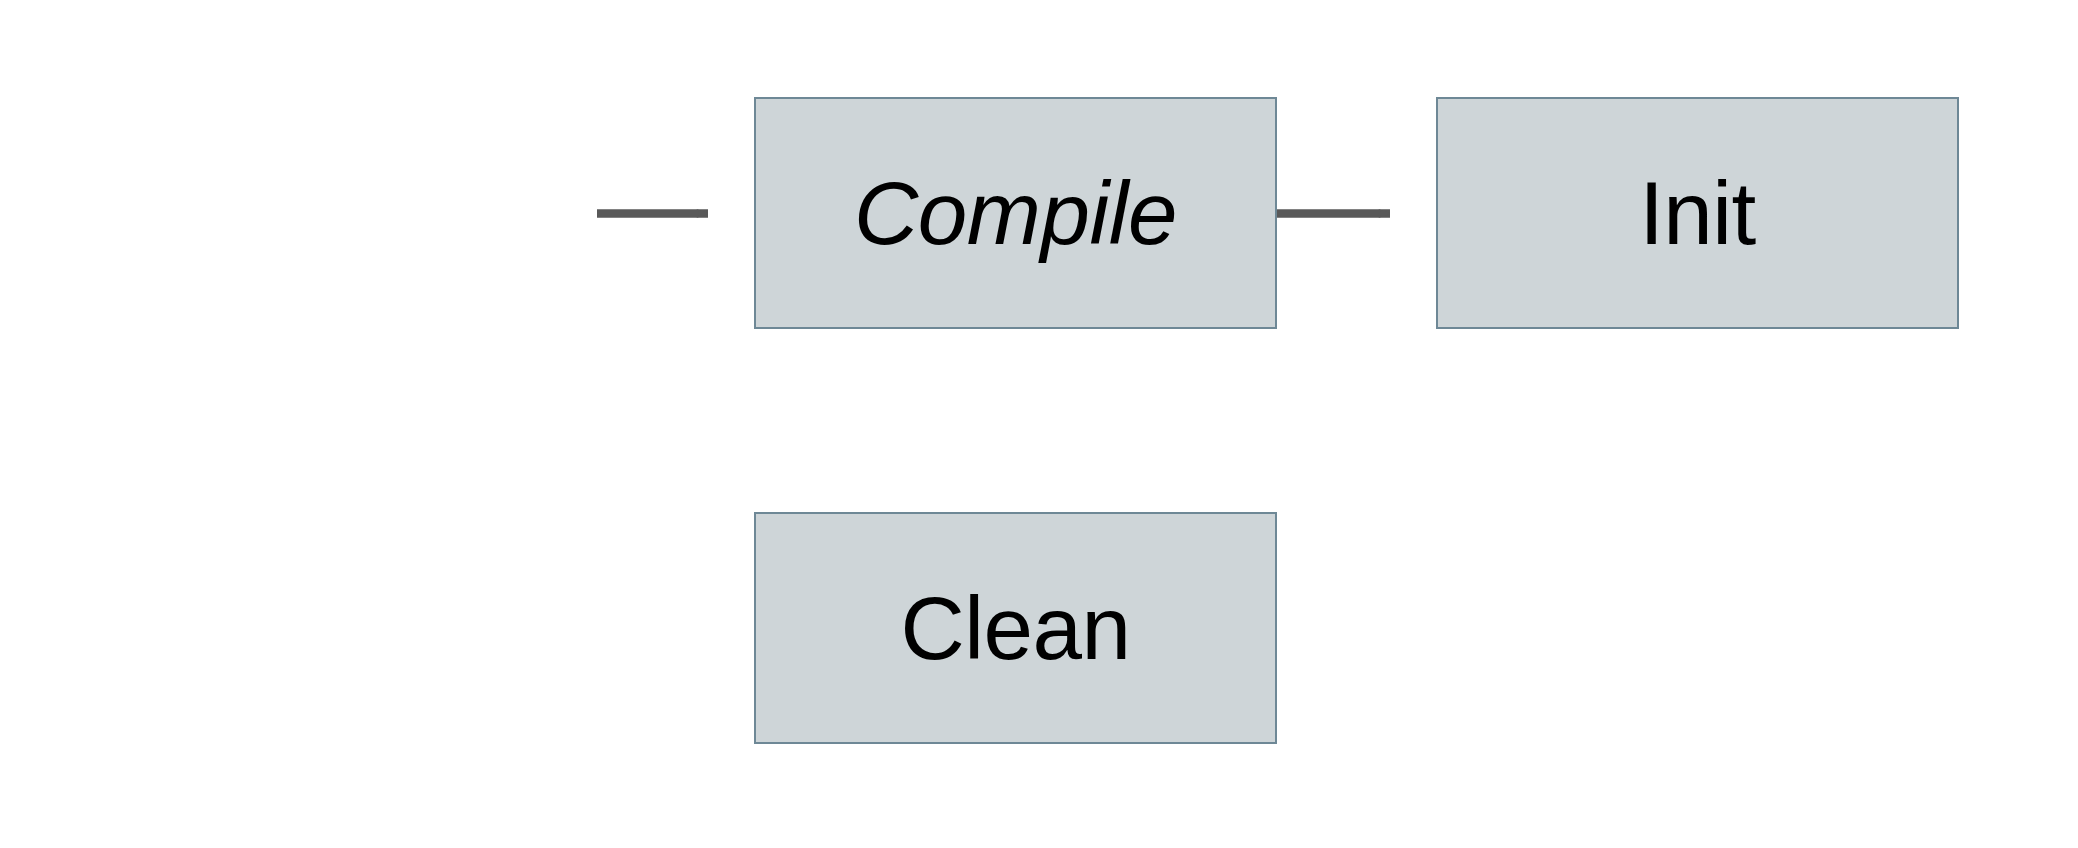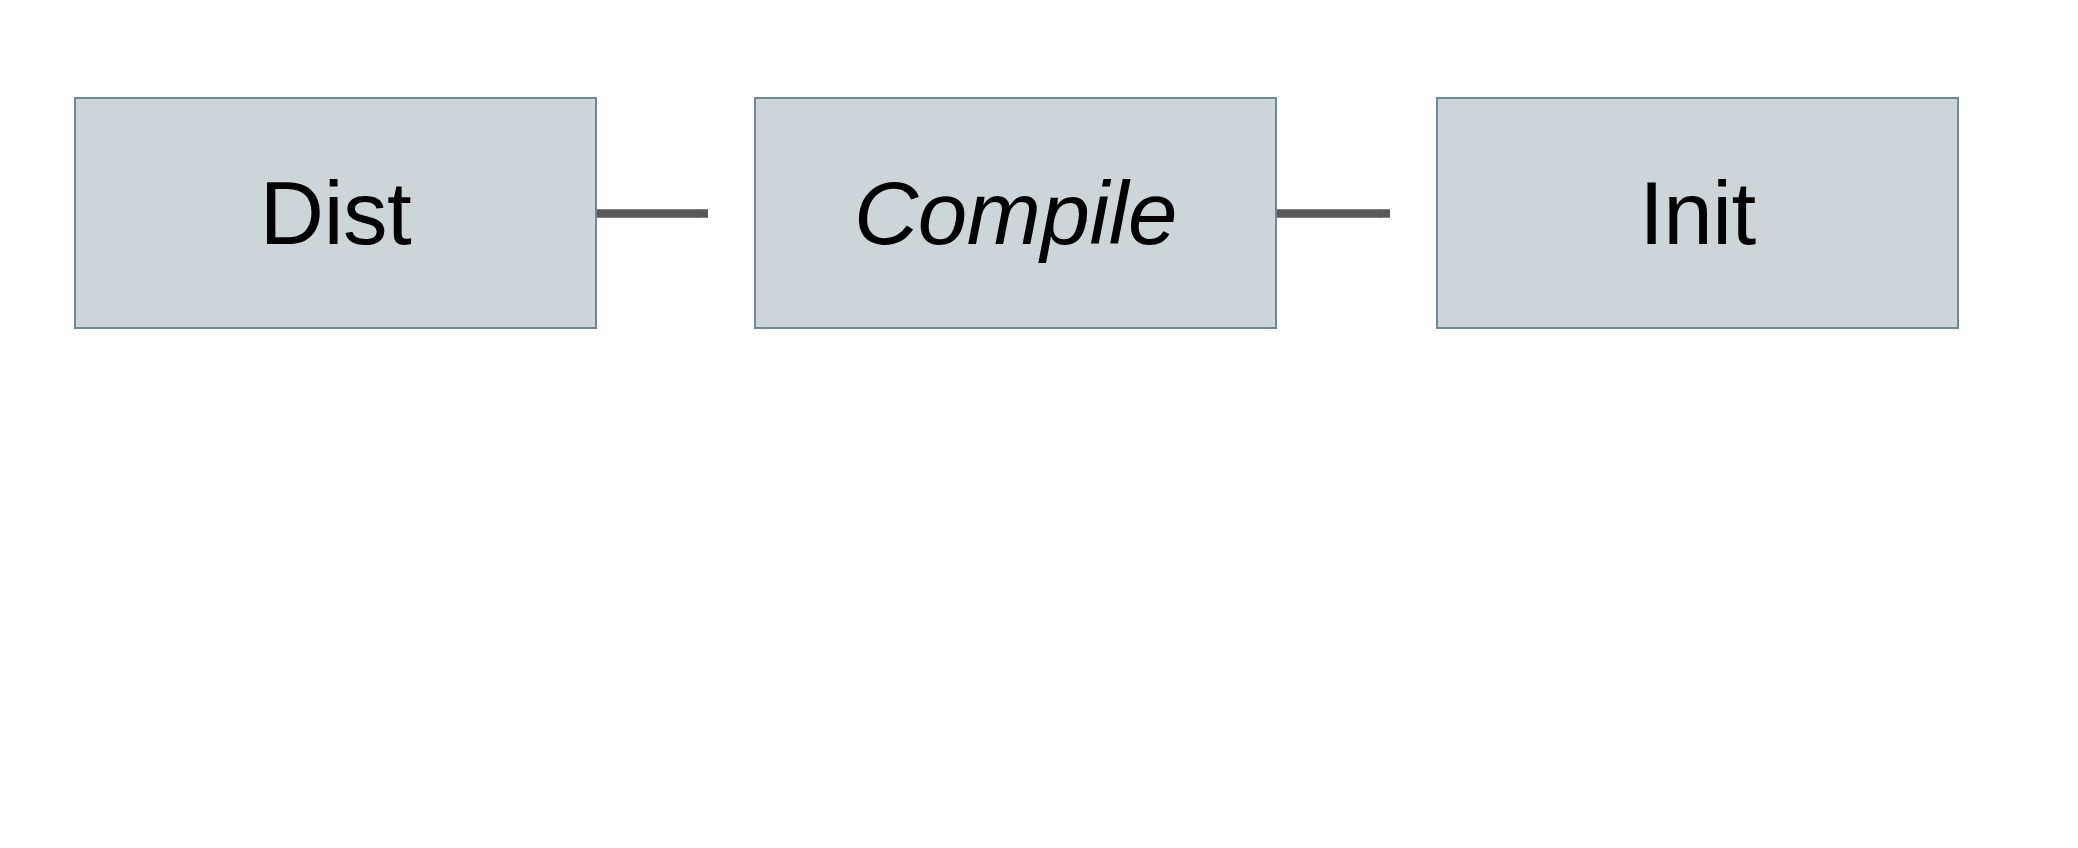--- a/index.html
+++ b/index.html
@@ -56,32 +56,32 @@
     height: 44px;
   }
   .edge-1 { left: 597px;  top: 191px; width: 157px; }
   .edge-2 { left: 1277px; top: 191px; width: 159px; }
 </style>
 </head>
 <body>
 
 <div id="canvas">
 
-  <div class="node node-dist">
-    <span class="node-label">Dist</span>
-  </div>
 
   <div class="node node-compile">
     <span class="node-label">Compile</span>
   </div>
 
   <div class="node node-init">
     <span class="node-label">Init</span>
   </div>
 
+  <div class="node node-clean">
+    <span class="node-label">Clean</span>
+  </div>
 
   <svg class="edge-layer" viewBox="0 0 2078 848" width="2078" height="848">
     <defs>
       <marker id="barbedArrow" markerWidth="12" markerHeight="9" refX="11.6" refY="4.5" orient="auto" markerUnits="userSpaceOnUse">
         <path d="M 0 0 L 12 4.5 L 0 9 L 3.1 4.5 Z" fill="#595959"></path>
       </marker>
     </defs>
 
     <g>
       <line x1="597" y1="213.5" x2="1" y2="213.5" transform="translate(0,0)" style="display:none"></line>

